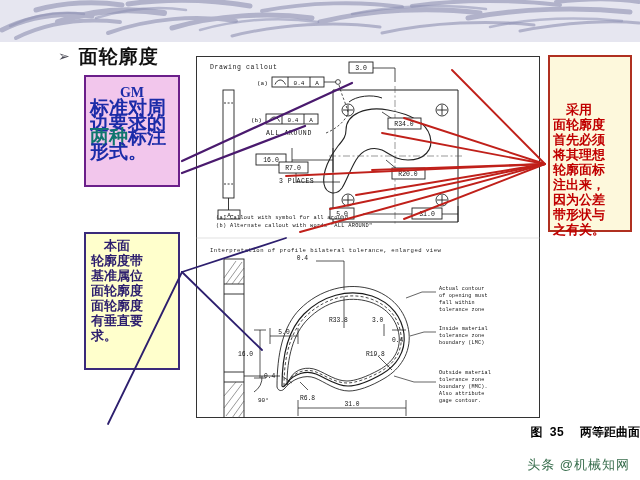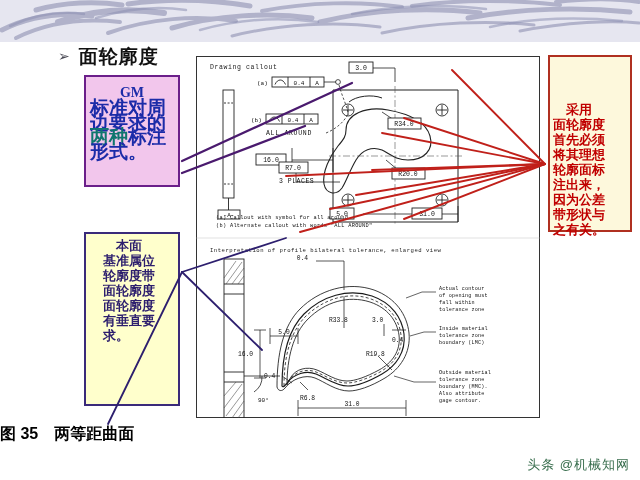--- a/index.html
+++ b/index.html
@@ -26,40 +26,40 @@
   .cbox .inner{width:100%;height:100%;box-sizing:border-box;display:flex;flex-direction:column;
                justify-content:flex-start;}
   .cbox p{margin:0;font-family:"Liberation Serif", serif;font-weight:bold;}
 
   #box-gm{left:84px;top:75px;width:96px;height:112px;
           background:#f2c6ec;border:2px solid #6b1f8a;padding:8px 4px 2px 4px;}
   #box-gm .gm-label{font-size:14px;color:#1b2ba8;text-align:center;line-height:15px;margin-bottom:1px;}
   #box-gm .gm-body{font-size:19px;color:#1b2ba8;line-height:14.5px;text-align:left;letter-spacing:0px;}
   #box-gm .hl{color:#0f766e;text-align:center;}
 
-  #box-datum{left:84px;top:232px;width:96px;height:174px;
-             background:#ffffcc;border:2px solid #3a2a7a;padding:4px 4px 2px 17px;}
+  #box-datum{left:84px;top:232px;width:96px;height:138px;
+             background:#ffffcc;border:2px solid #3a2a7a;padding:4px 4px 2px 5px;}
   #box-datum .db{font-size:13px;color:#2d1f6e;line-height:15px;text-align:left;}
   #box-datum .indent{text-indent:13px;}
 
   #box-note{left:548px;top:55px;width:84px;height:177px;
             background:#fdf8dc;border:2px solid #b03020;padding:5px 3px 2px 3px;}
   #box-note .nb{font-size:13px;color:#c00000;line-height:15px;text-align:left;}
   #box-note .indent{text-indent:13px;margin-top:40px;}
 
   
   #drawing{position:absolute;left:196px;top:56px;width:344px;height:362px;background:#fff;}
   #drawing svg{display:block;}
 
   
   #connectors{position:absolute;left:0;top:0;width:640px;height:480px;pointer-events:none;}
 
   
-  .caption{position:absolute;left:0;top:424px;width:640px;text-align:left;
-           font-family:Liberation Sans, sans-serif;font-size:16px;font-weight:bold;color:#000;}
+  .caption{position:absolute;left:0;top:424px;width:640px;text-align:right;
+           font-family:Liberation Mono, monospace;font-size:12px;font-weight:bold;color:#000;}
   .caption .num{margin-right:16px;}
 
   
   .watermark{position:absolute;right:10px;bottom:6px;font-size:13px;color:#14532d;
              font-family:"Liberation Sans", sans-serif;letter-spacing:1px;opacity:.85;}
 </style>
 </head>
 <body>
 
 <div id="slide">
@@ -105,22 +105,22 @@
       <p class="gm-body">标准对周</p>
       <p class="gm-body">边要求的</p>
       <p class="gm-body"><span class="hl">两种</span><span>标注</span></p>
       <p class="gm-body">形式。</p>
     </div>
   </div>
 
   <div class="cbox" id="box-datum">
     <div class="inner">
       <p class="db indent">本面</p>
+      <p class="db">轮廓度带</p>
       <p class="db">基准属位</p>
-      <p class="db">轮廓度带</p>
       <p class="db">面轮廓度</p>
       <p class="db">面轮廓度</p>
       <p class="db">有垂直要</p>
       <p class="db">求。</p>
     </div>
   </div>
 
   <div class="cbox" id="box-note">
     <div class="inner">
       <p class="nb indent">采用</p>

